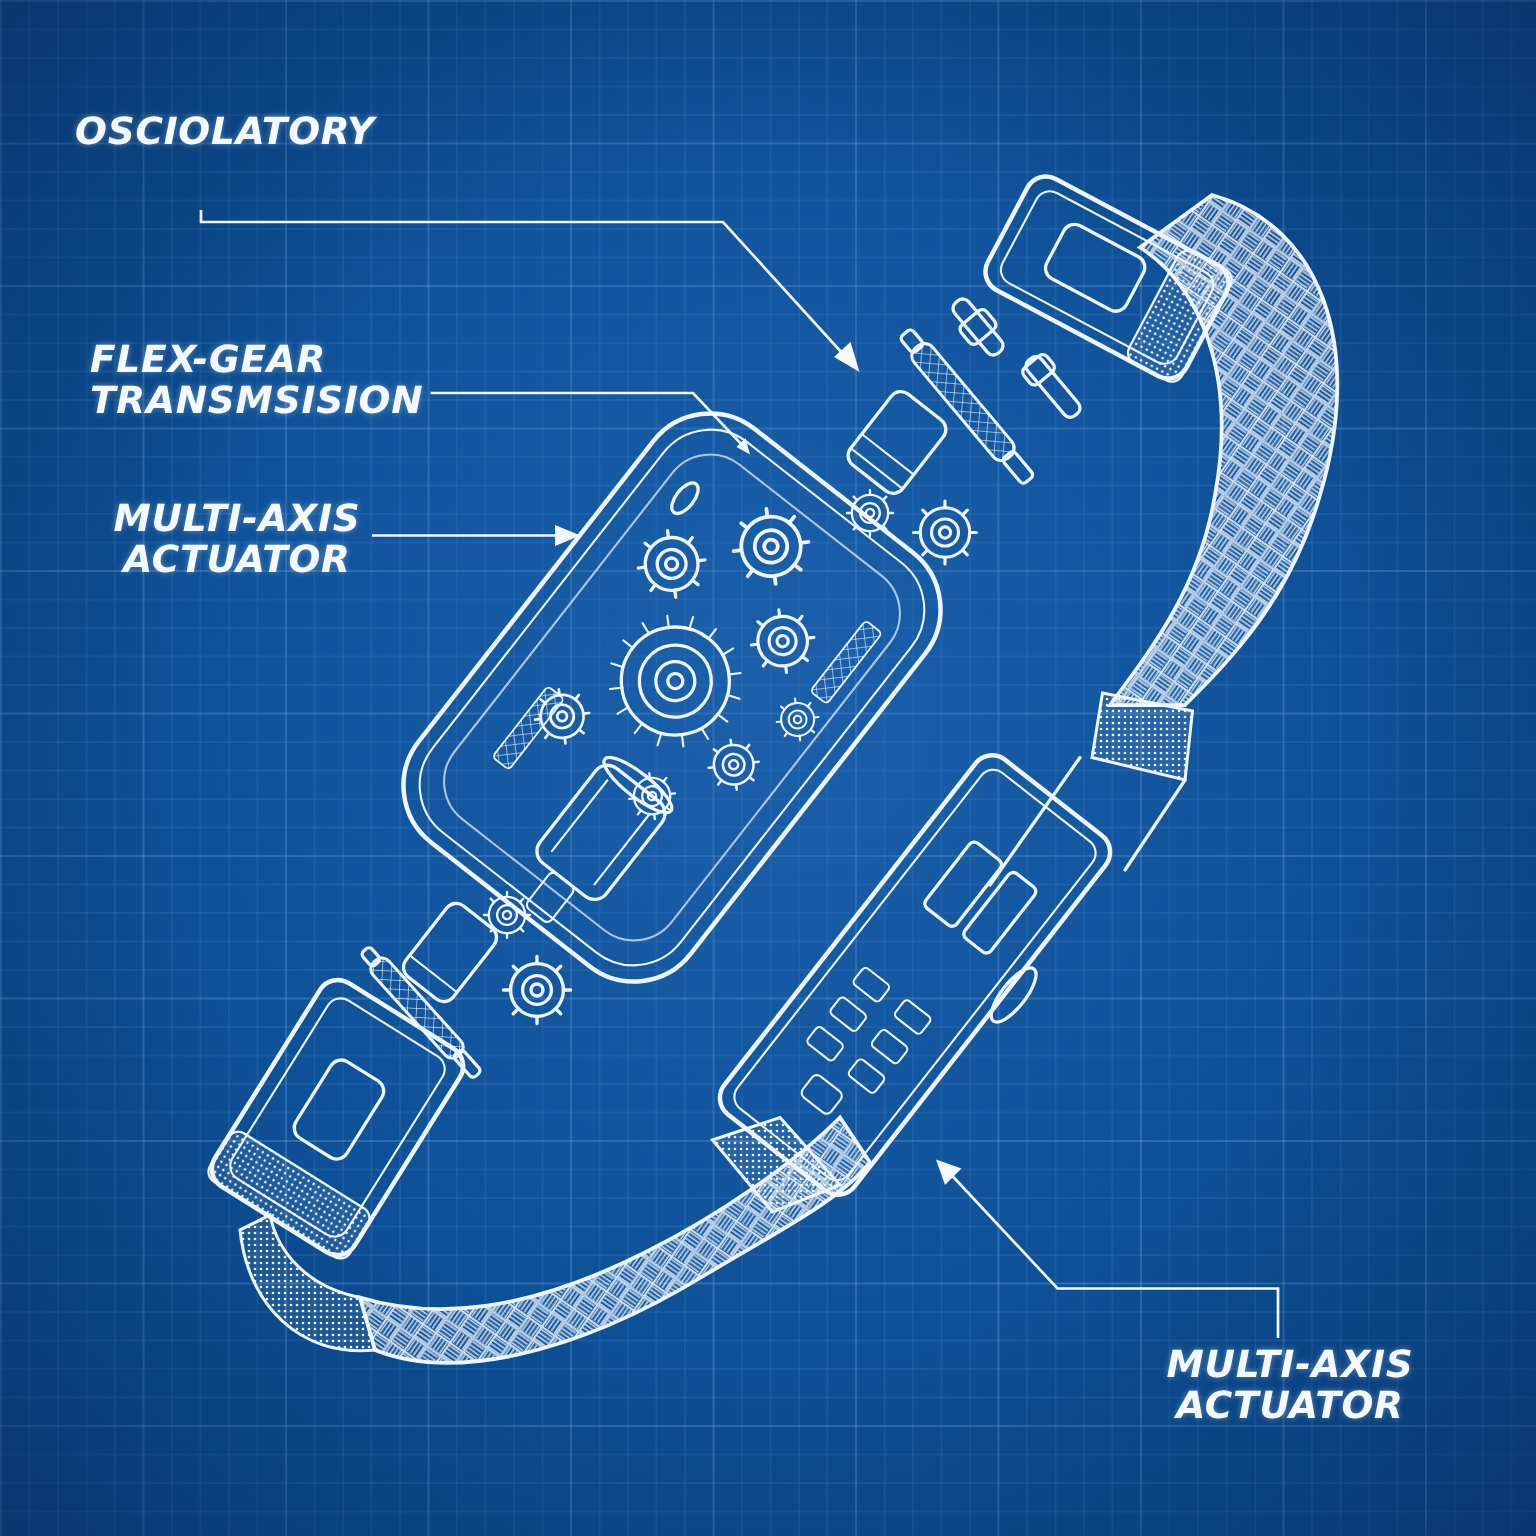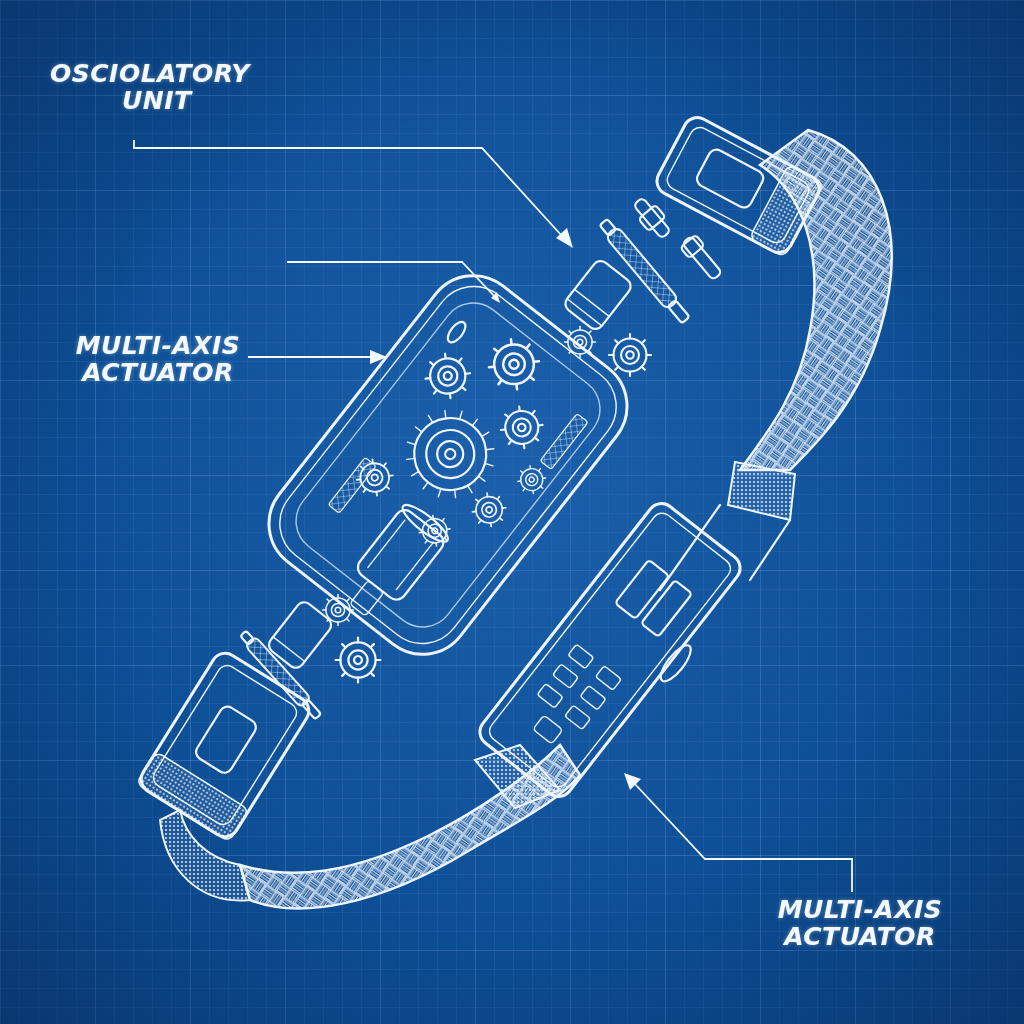--- a/index.html
+++ b/index.html
@@ -247,25 +247,28 @@
       <polygon class="arrow" points="500,303 491,298 497,292"></polygon>
 
       <polyline class="leader" points="248,357 372,357"></polyline>
       <polygon class="arrow" points="387,357 370,350 370,364"></polygon>
 
       <polyline class="leader" points="852,892 852,859 705,859 634,783"></polyline>
       <polygon class="arrow" points="624,773 641,779 630,790"></polygon>
     </g>
   </svg>
 
-  <div class="label" style="left:50px; top:60px; text-align:left;">
+  <div class="label" style="left:50px; top:74px; text-align:left;">
     <span class="ln">OSCIOLATORY</span>
-    <span class="ln" style="padding-left:72px;">UNIT</span>
-  </div>
-
+  </div>
+
+  <div class="label" style="left:60px; top:226px;">
+    <span class="ln">FLEX-GEAR</span>
+    <span class="ln">TRANSMSISION</span>
+  </div>
 
   <div class="label" style="left:72px; top:332px; text-align:center; width:172px;">
     <span class="ln">MULTI-AXIS</span>
     <span class="ln">ACTUATOR</span>
   </div>
 
   <div class="label" style="left:772px; top:896px; text-align:center; width:176px;">
     <span class="ln">MULTI-AXIS</span>
     <span class="ln">ACTUATOR</span>
   </div>

